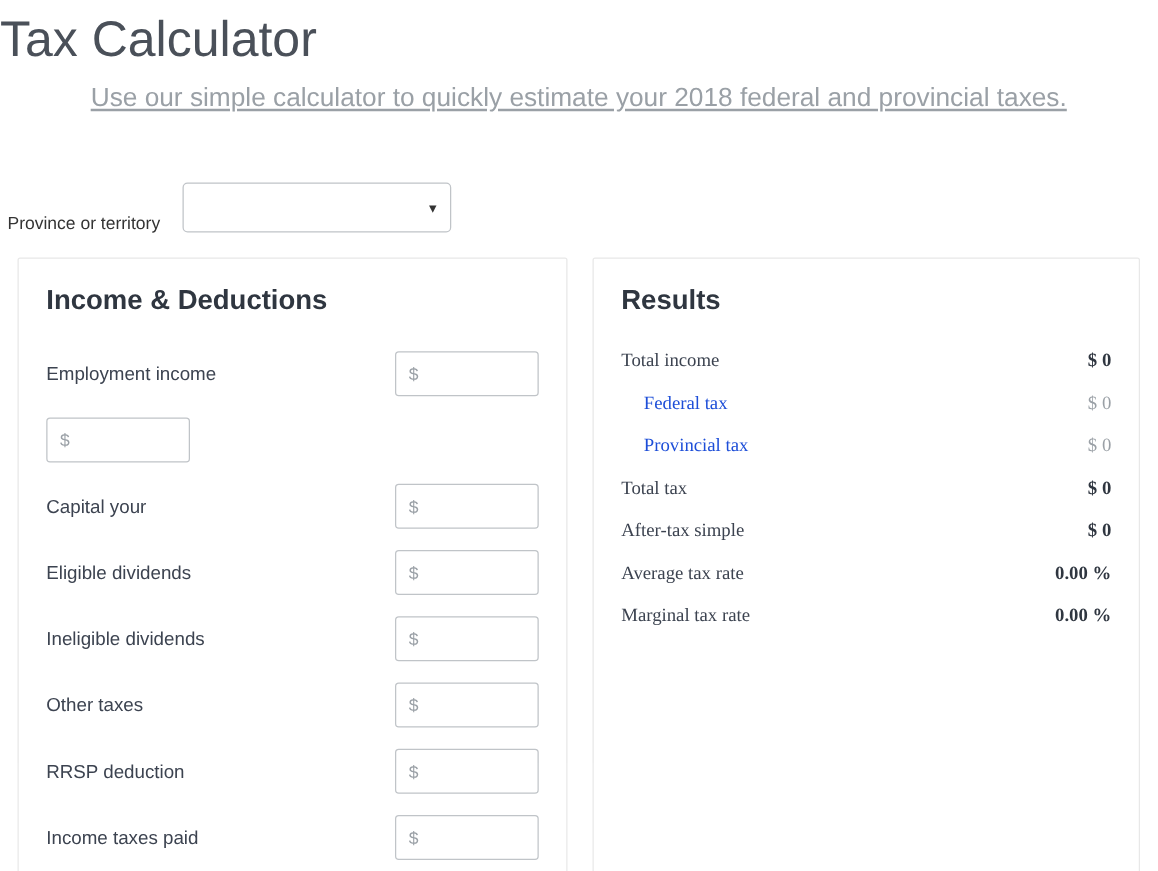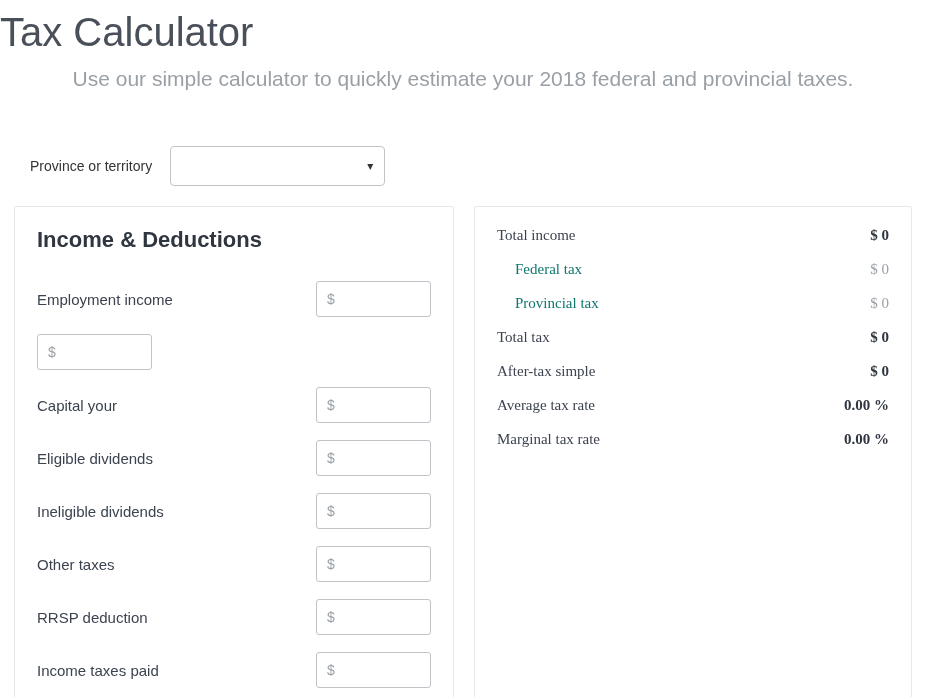--- a/index.html
+++ b/index.html
@@ -23,26 +23,27 @@
       font-weight: 400;
       color: #4a5059;
       margin-bottom: 12px;
     }
     .page-subtitle {
       text-align: center;
       font-size: 21px;
       color: #9aa0a6;
       margin-bottom: 55px;
       padding: 0 15px;
+      text-decoration: underline;
     }
     .province-row {
       display: flex;
-      align-items: center;
+      align-items: flex-end;
       gap: 18px;
-      padding-left: 30px;
+      padding-left: 6px;
       margin-bottom: 20px;
     }
     .province-label {
       font-size: 14px;
       color: #333;
     }
     .province-select {
       width: 215px;
       height: 40px;
       border: 1px solid #c0c4c8;
@@ -122,21 +123,21 @@
       font-family: Liberation Serif, serif;
     }
     .result-row .label {
       color: #3c4350;
     }
     .result-row .value {
       font-weight: 700;
       color: #2f3640;
     }
     .result-row.sub .label {
-      color: #0f766e;
+      color: #1d4ed8;
       padding-left: 18px;
     }
     .result-row.sub .value {
       color: #9aa0a6;
       font-weight: 400;
     }
   </style>
 </head>
 <body>
 
@@ -191,20 +192,21 @@
         <input type="text" placeholder="$" style="">
       </div>
 
       <div class="input-row">
         <label>Income taxes paid</label>
         <input type="text" placeholder="$" style="">
       </div>
     </div>
 
     <div class="panel panel-right">
+      <h2 class="panel-title">Results</h2>
 
       <div class="result-row">
         <span class="label">Total income</span>
         <span class="value">$ 0</span>
       </div>
 
       <div class="result-row sub">
         <span class="label">Federal tax</span>
         <span class="value">$ 0</span>
       </div>

